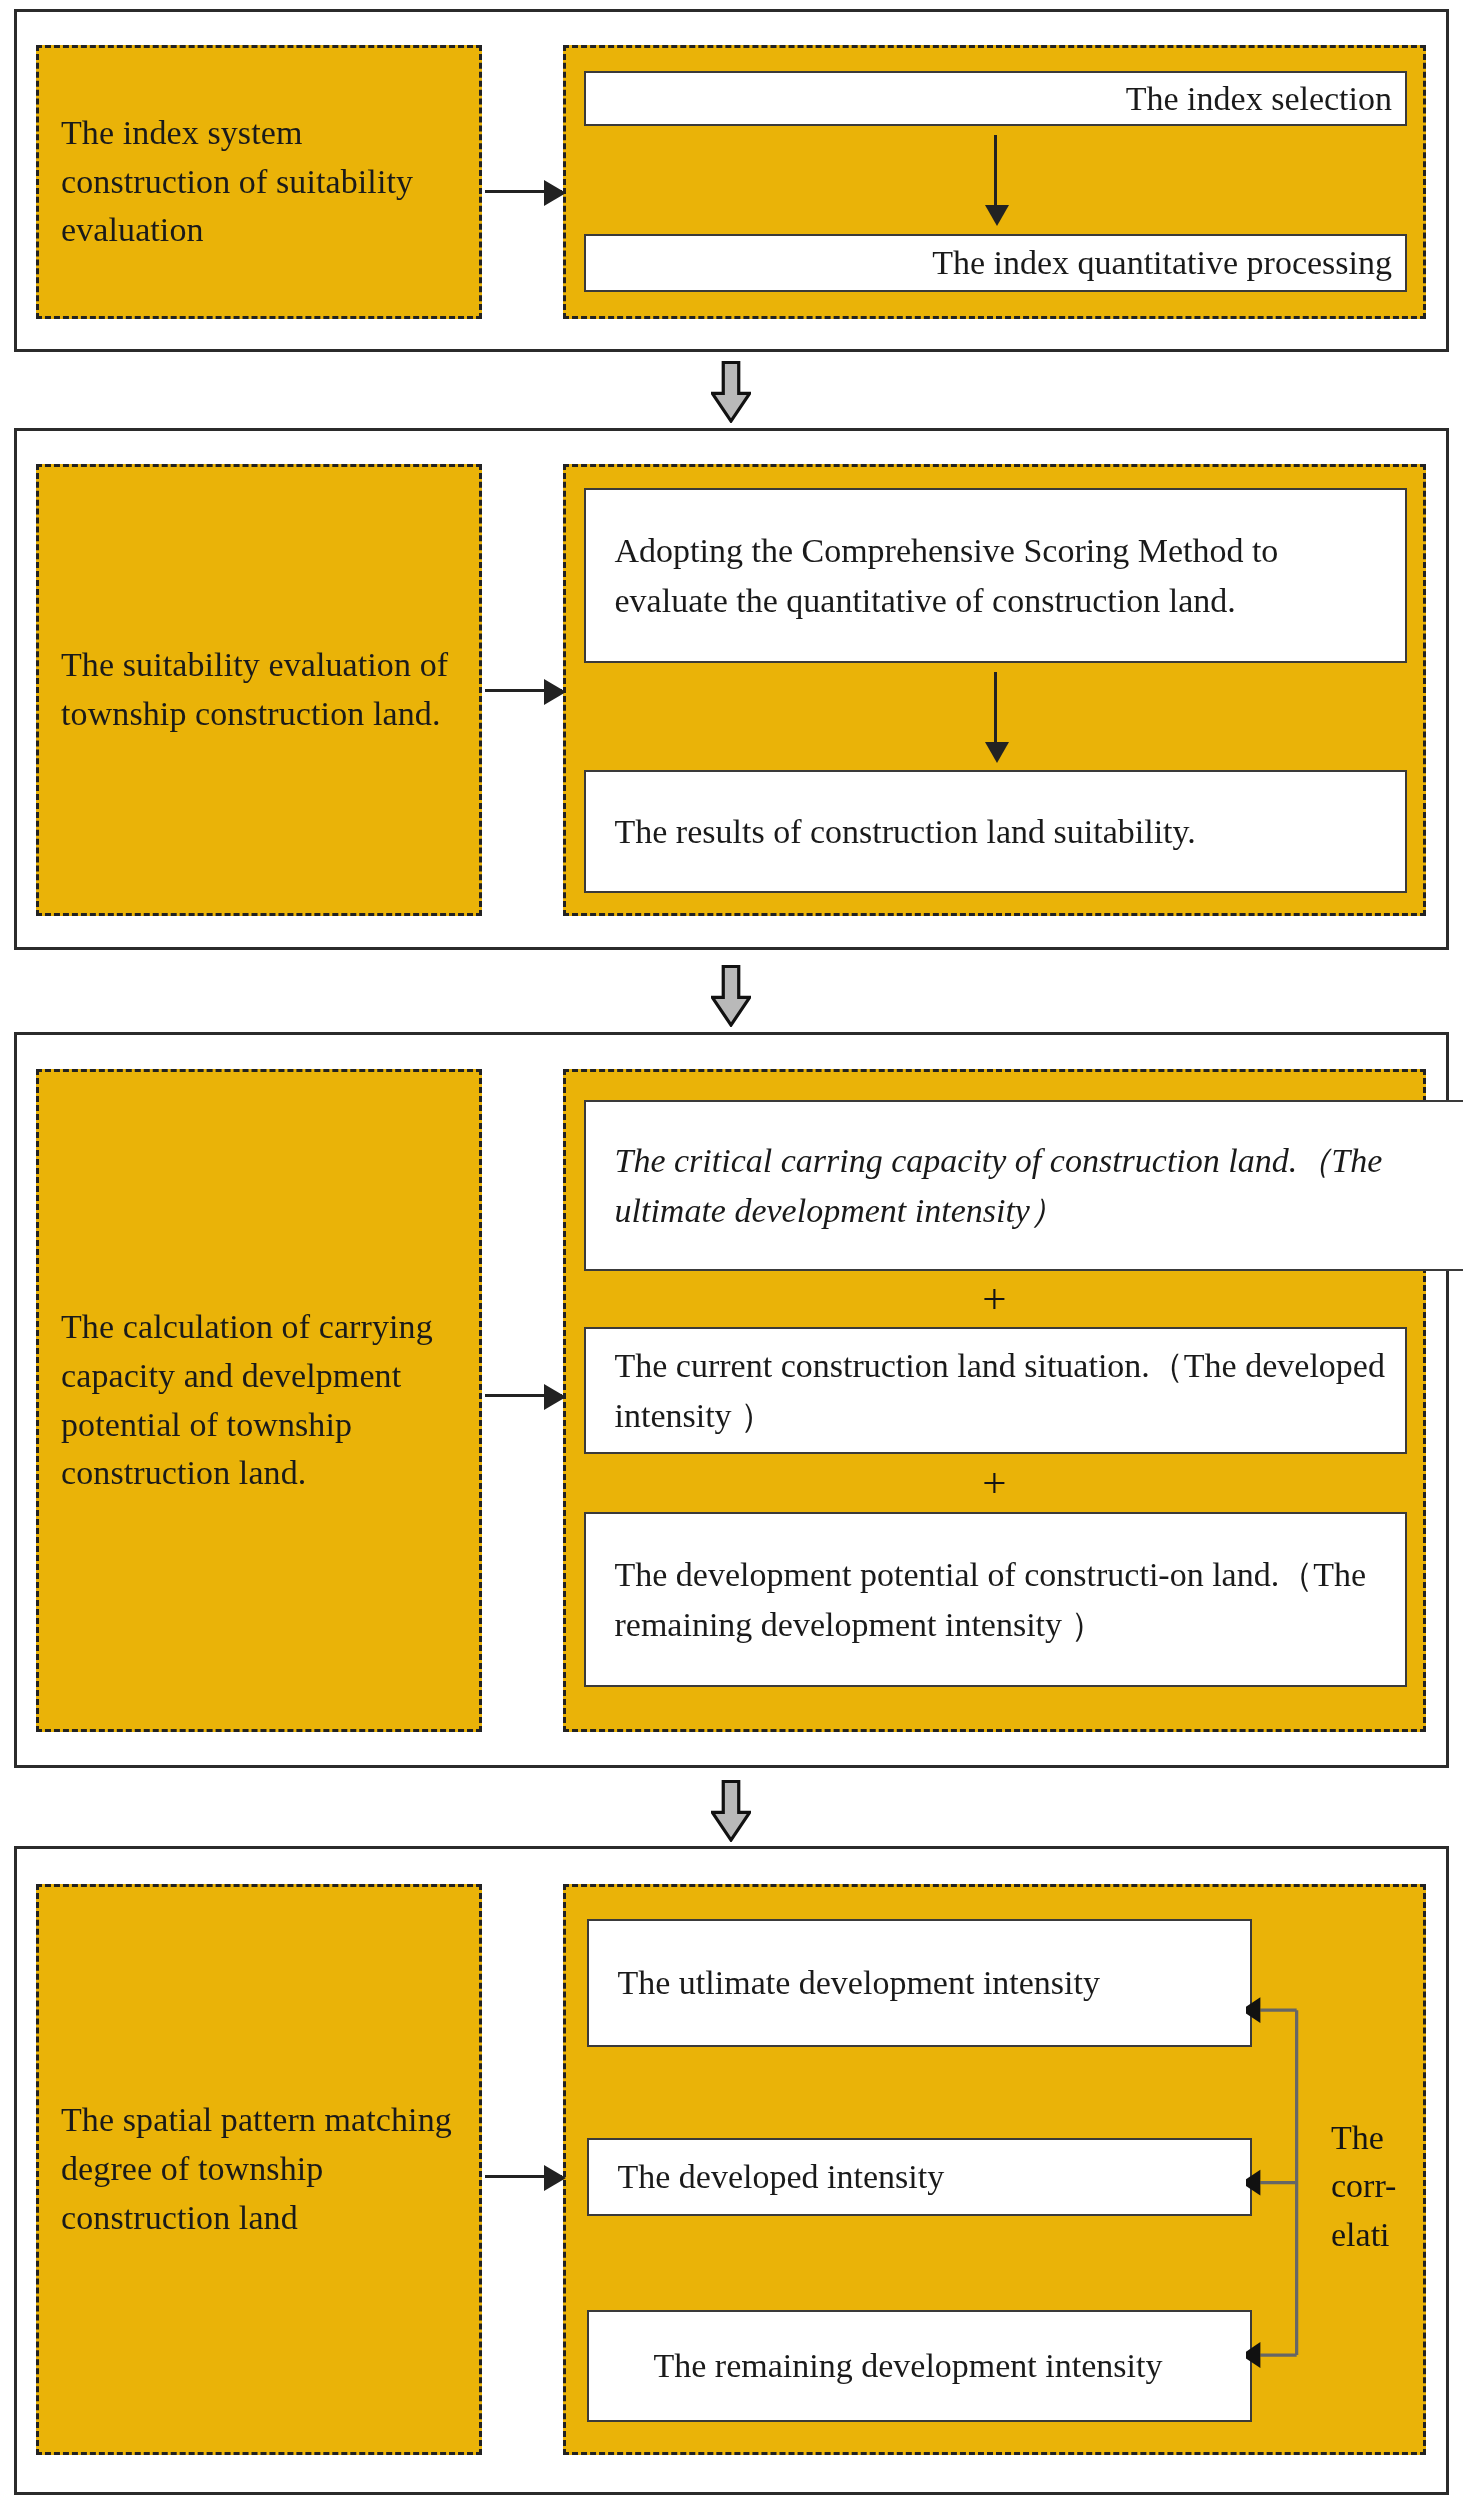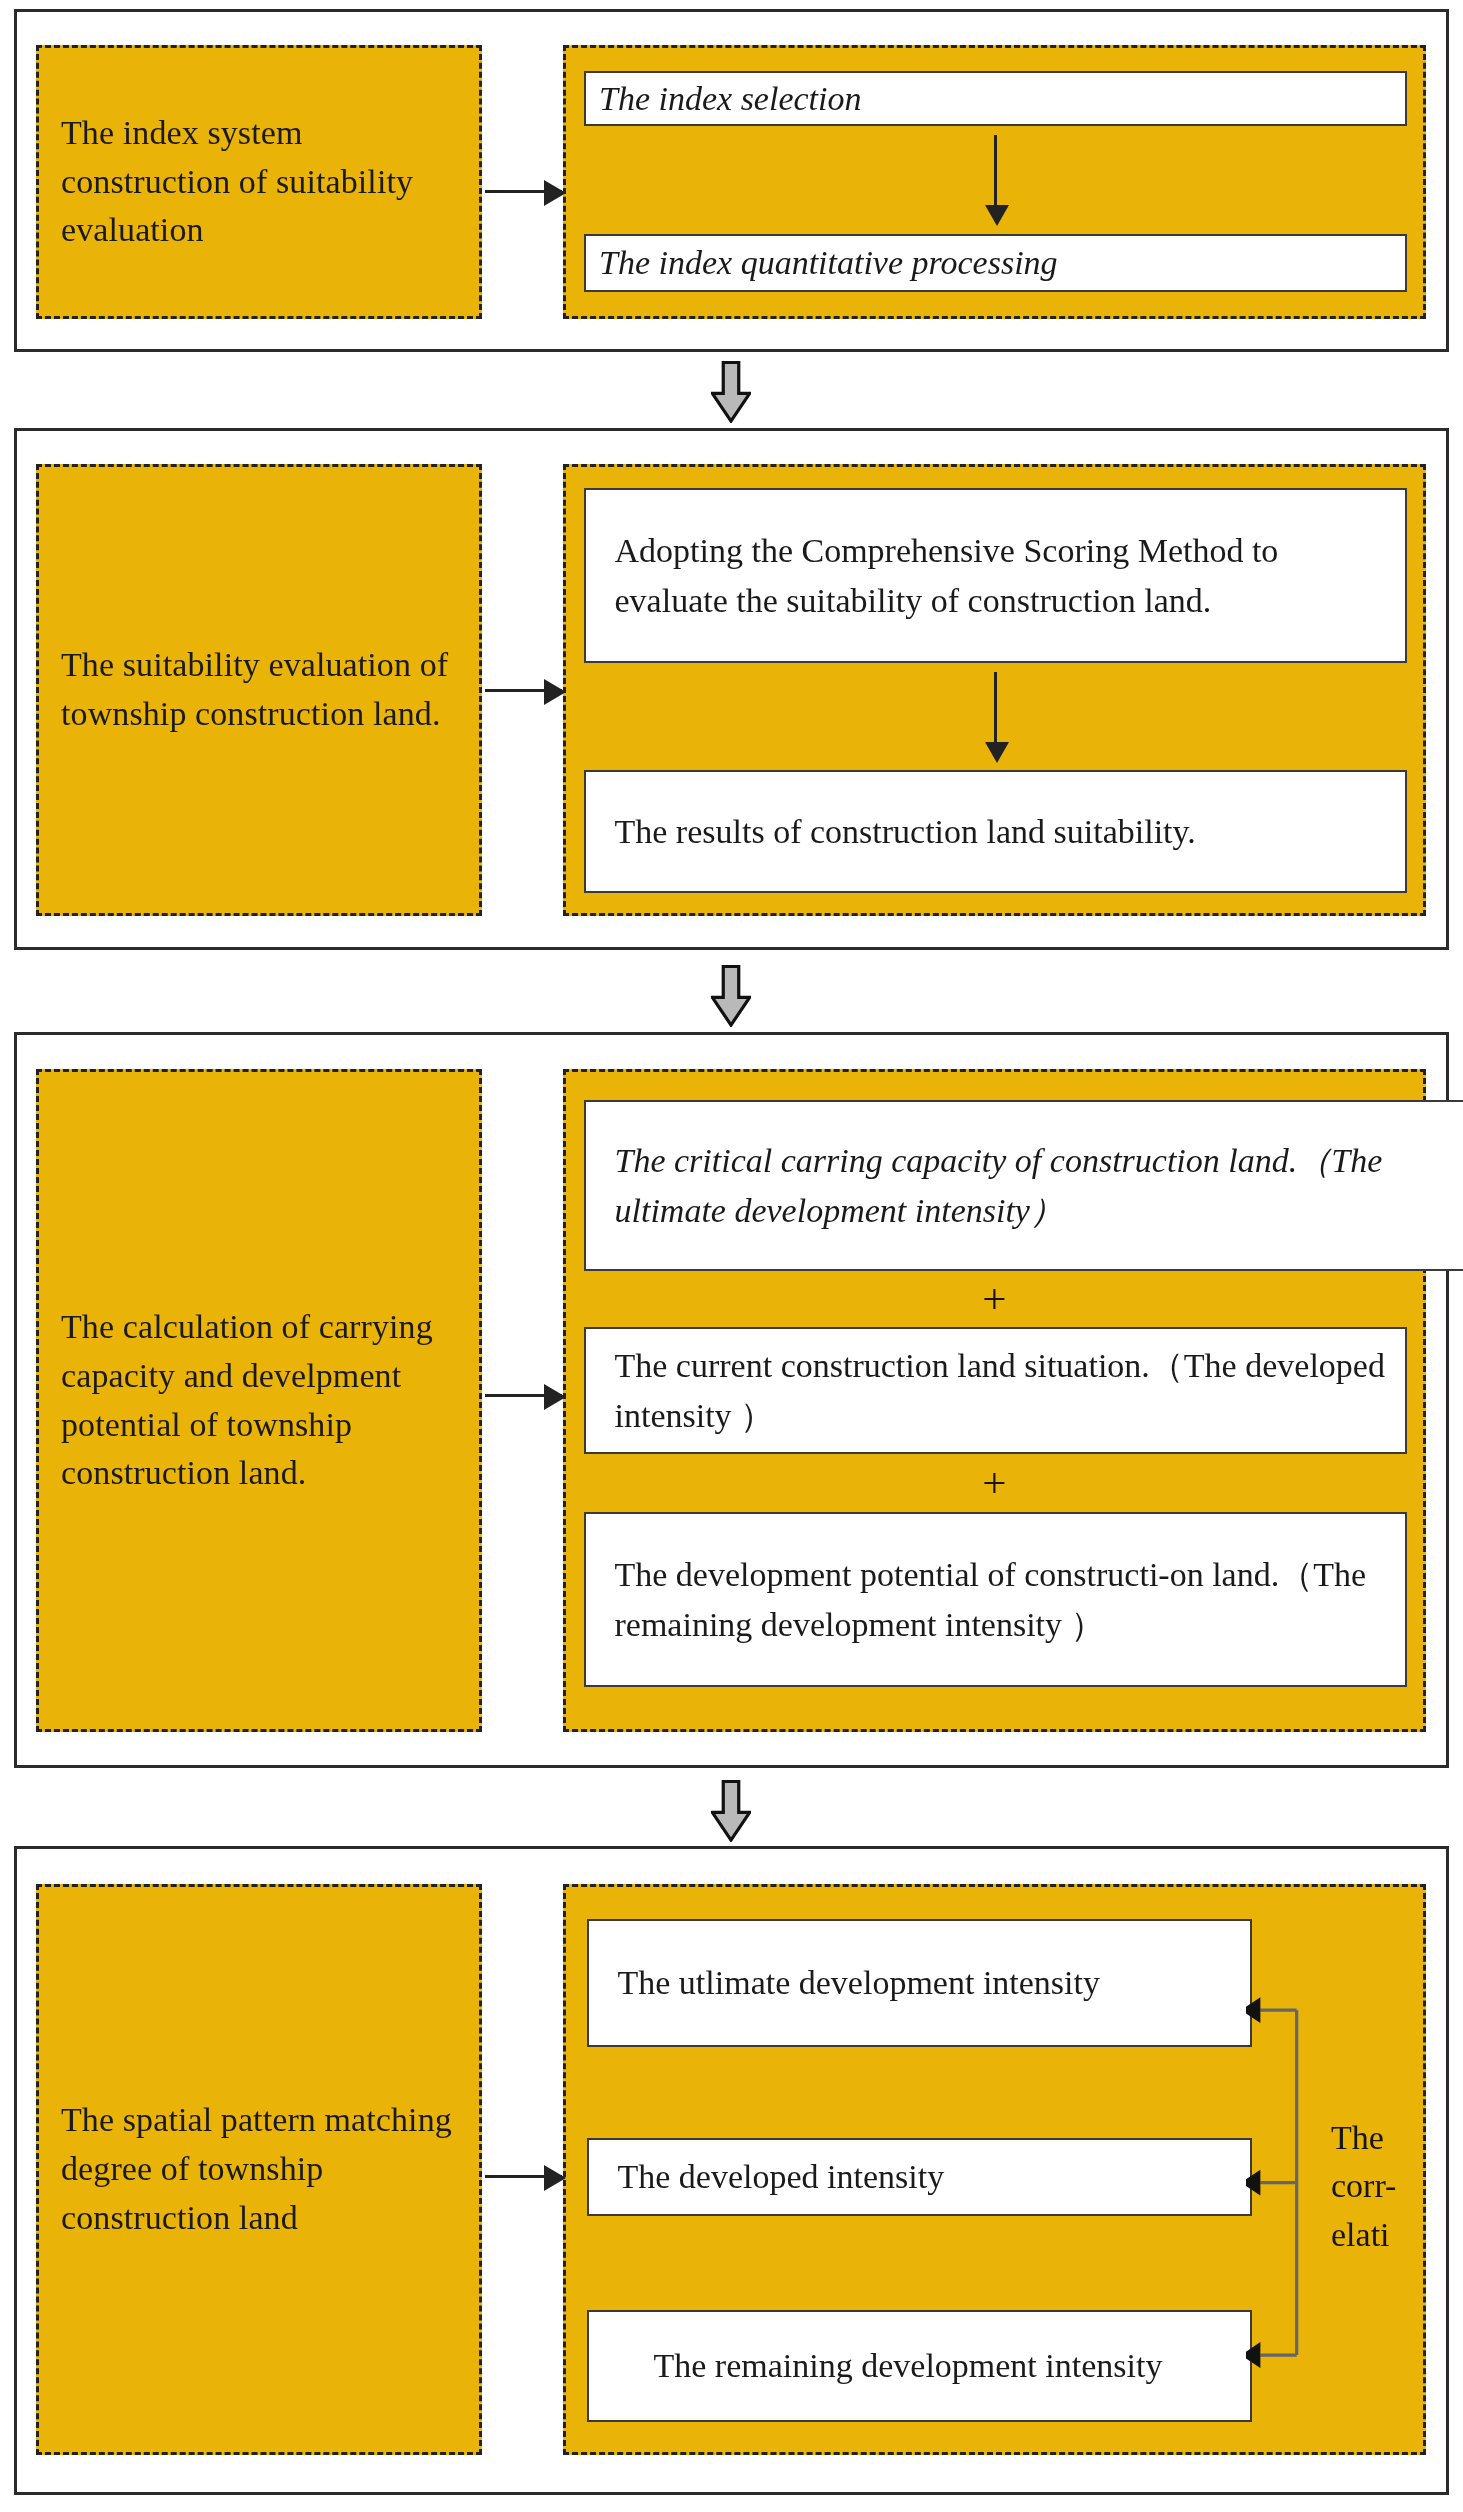--- a/index.html
+++ b/index.html
@@ -62,23 +62,22 @@
     align-items: center;
   }
   .box .btext {
     width: 100%;
     font-size: 34px;
     line-height: 1.46;
     padding: 0 14.3px 0 28.5px;
     box-sizing: border-box;
   }
   .box.center .btext {
-    text-align: left;
+    text-align: right;
     padding: 17px 13px;
-    font-style: italic;
   }
 
   
   .h-arrow {
     position: absolute;
     height: 0;
     border-top: 3.2px solid #222;
   }
   .h-arrow::after {
     content: "";
@@ -170,21 +169,21 @@
 
   <div class="stage" style="left:14.3px; top:428px; width:1435px; height:522px;"></div>
 
   <div class="panel panel-left" style="left:36px; top:464px; width:446px; height:452px;">
     <div class="ptext">The suitability evaluation of township construction land.</div>
   </div>
 
   <div class="panel" style="left:563px; top:464px; width:863px; height:452px;"></div>
 
   <div class="box" style="left:584px; top:488px; width:823px; height:175px;">
-    <div class="btext">Adopting the Comprehensive Scoring Method  to evaluate the suitability of construction land.</div>
+    <div class="btext">Adopting the Comprehensive Scoring Method  to evaluate the quantitative of construction land.</div>
   </div>
 
   <div class="v-arrow" style="left:994px; top:672px; height:71px;"></div>
 
   <div class="box" style="left:584px; top:770px; width:823px; height:123px;">
     <div class="btext">The results of construction land suitability.</div>
   </div>
 
   <div class="h-arrow" style="left:485px; top:689px; width:77px;"></div>
 

